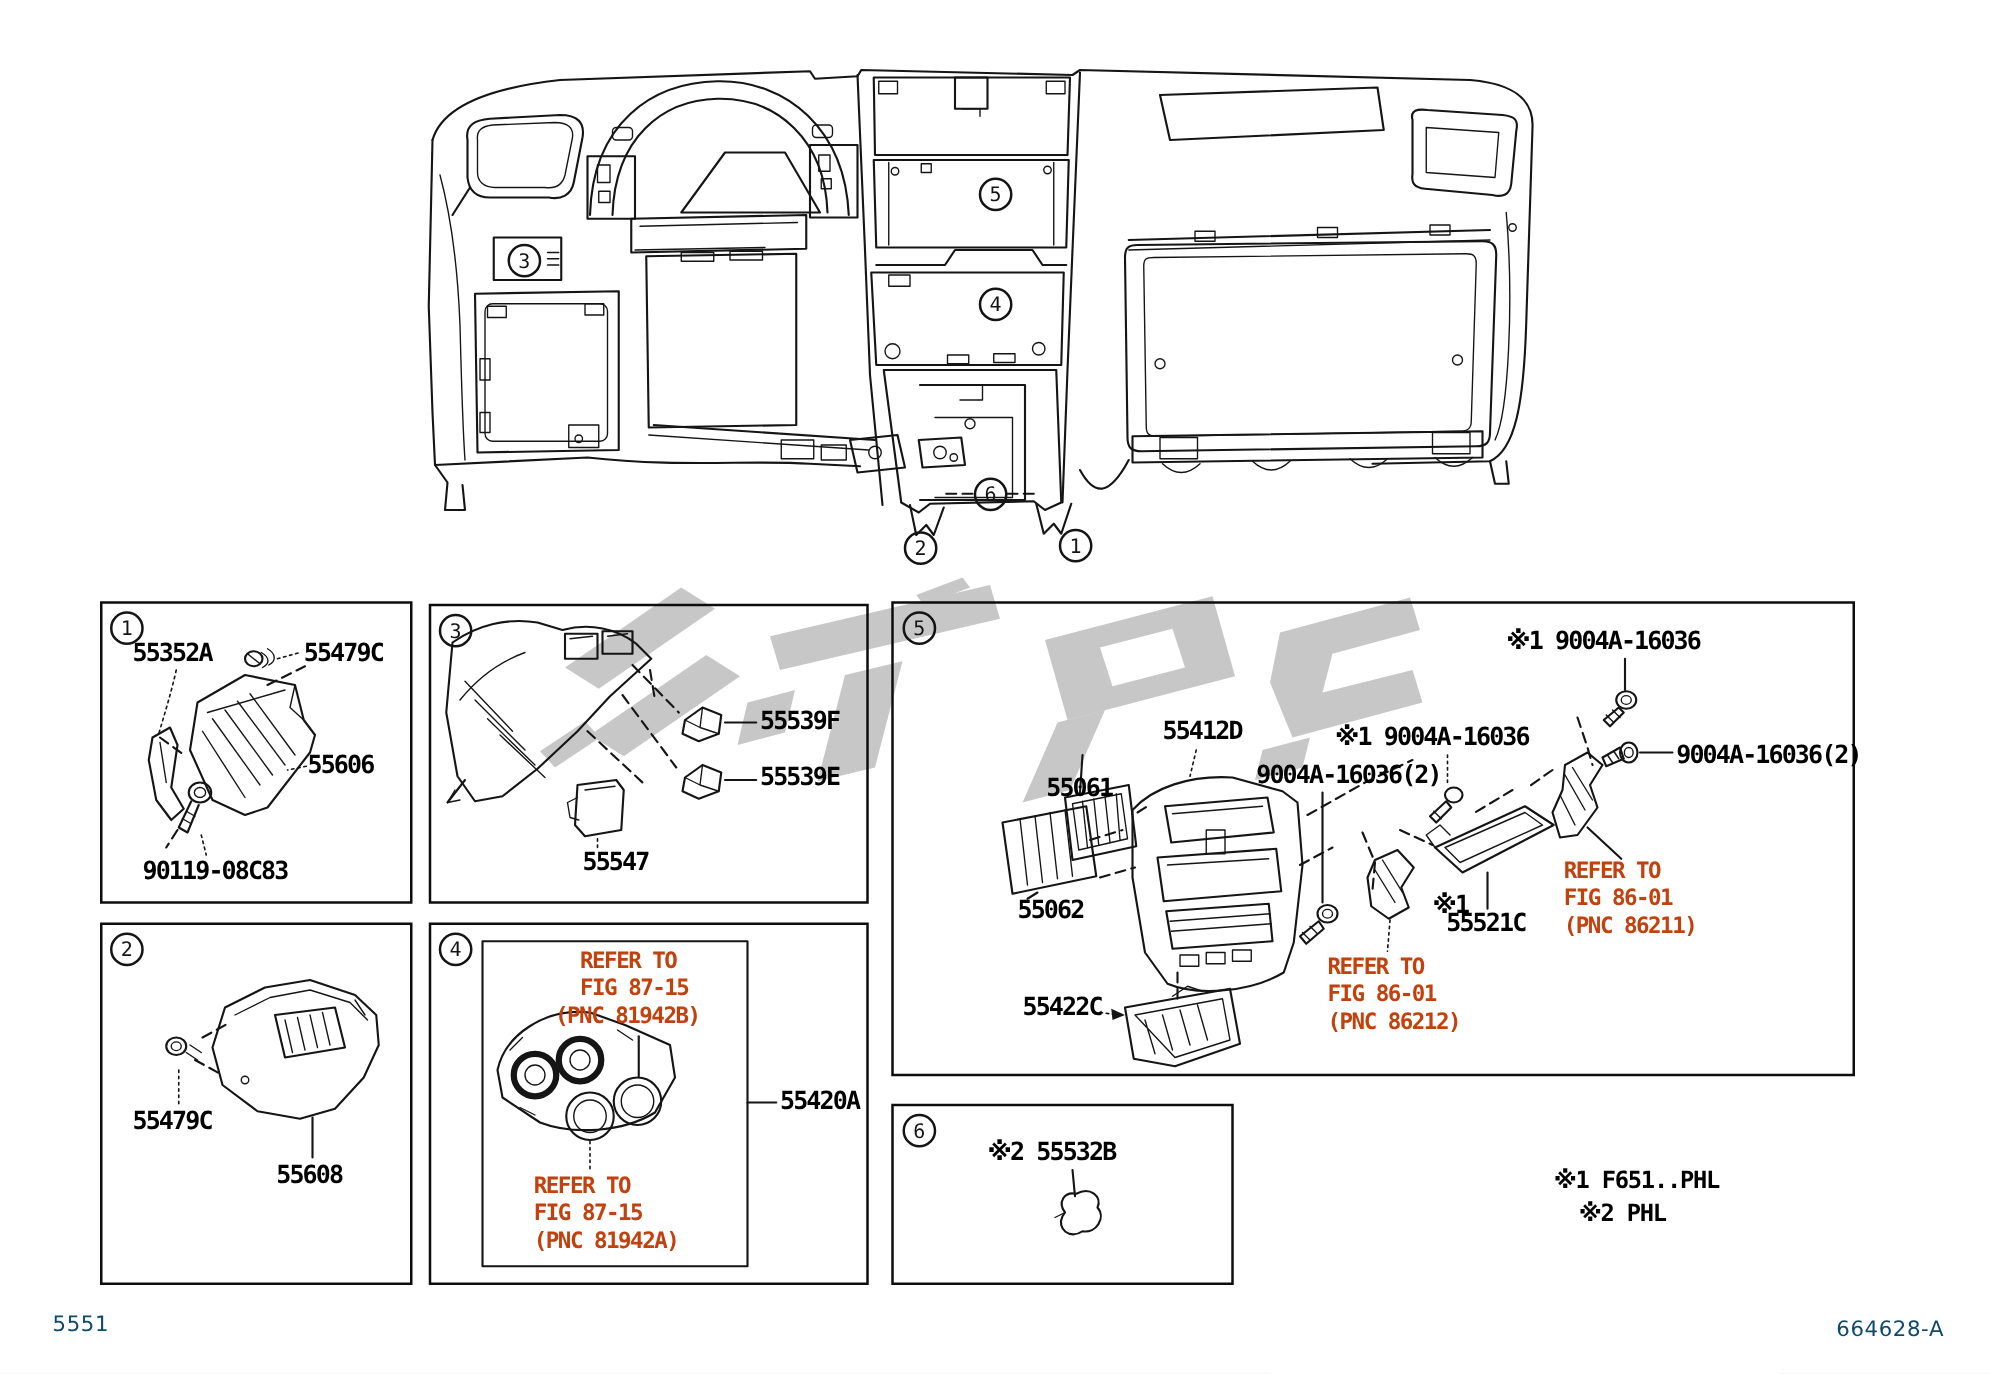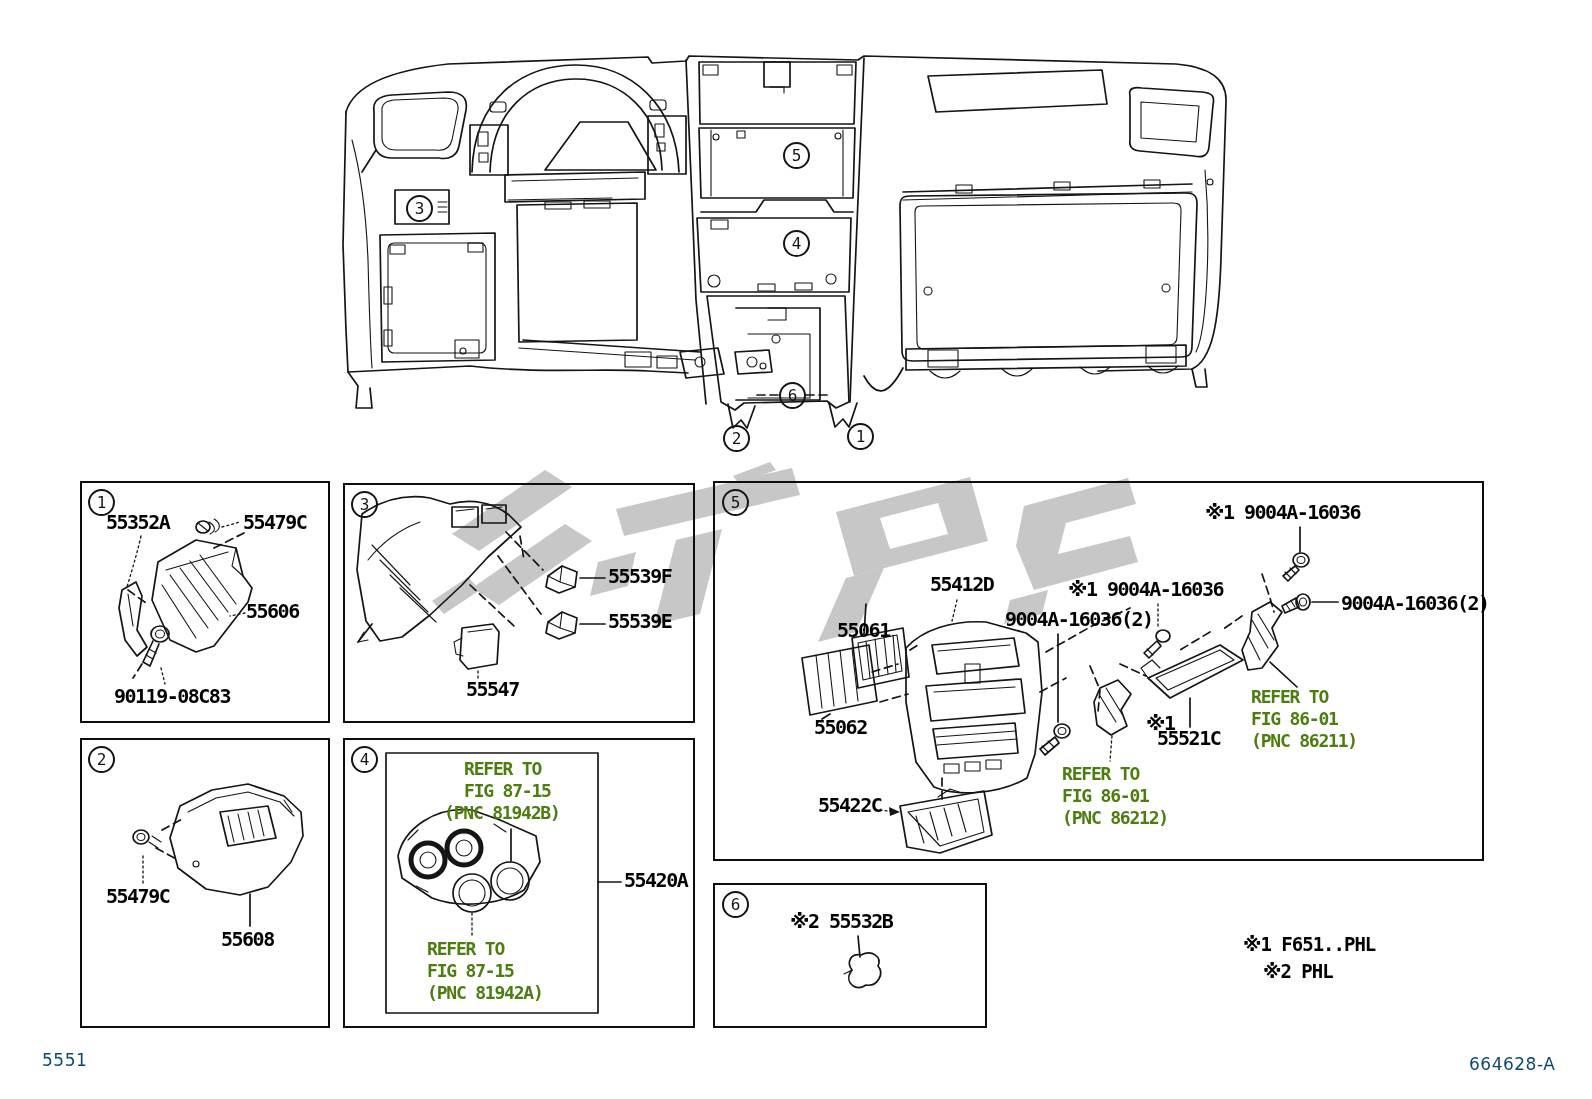--- a/index.html
+++ b/index.html
@@ -11,21 +11,21 @@
   .art .thin{stroke-width:1.1;}
   .art .thick{stroke-width:5;}
   .art .dsh{stroke-dasharray:8 5;}
   .art .dot{stroke-dasharray:2 3;stroke-width:1.3;}
   .art .fillb{fill:#151515;stroke:none;}
   .wm path,.wm polygon{fill:#c7c7c7;stroke:none;}
   .pbox{position:absolute;border:2px solid #0d0d0d;box-sizing:border-box;}
   .lbl{position:absolute;white-space:nowrap;font:700 20px/1.05 "DejaVu Sans Mono","DejaVu Sans",monospace;
        letter-spacing:-1.5px;color:#000;}
   .ref{position:absolute;white-space:nowrap;font:700 18px/22px "DejaVu Sans Mono","DejaVu Sans",monospace;
-       letter-spacing:-1.2px;color:#4d7c0f;}
+       letter-spacing:-1.2px;color:#c2410c;}
   .note{position:absolute;white-space:nowrap;font:700 19px/1.2 "DejaVu Sans Mono","DejaVu Sans",monospace;
        letter-spacing:-1px;color:#000;}
   .callout{position:absolute;width:27px;height:27px;border:2px solid #141414;border-radius:50%;
        display:flex;align-items:center;justify-content:center;
        font:400 16px "DejaVu Sans Mono","DejaVu Sans",monospace;color:#141414;box-sizing:border-box;
        background:transparent;}
   .foot{position:absolute;font:400 17px "DejaVu Sans","Liberation Sans",sans-serif;
        color:#0c4a6e;letter-spacing:.5px;}
 </style>
 </head>

